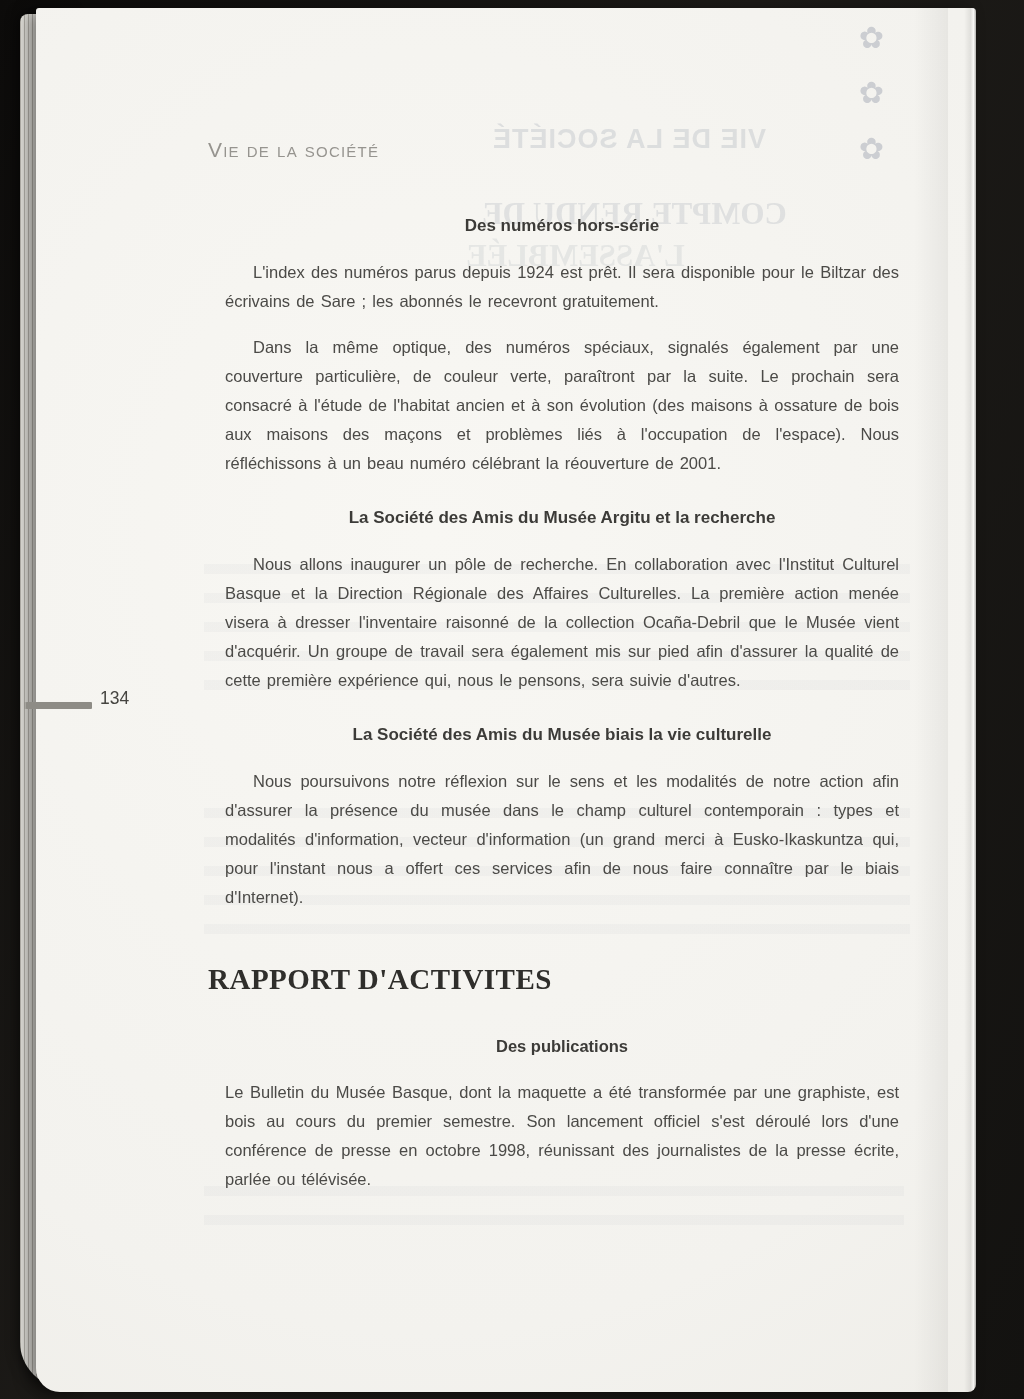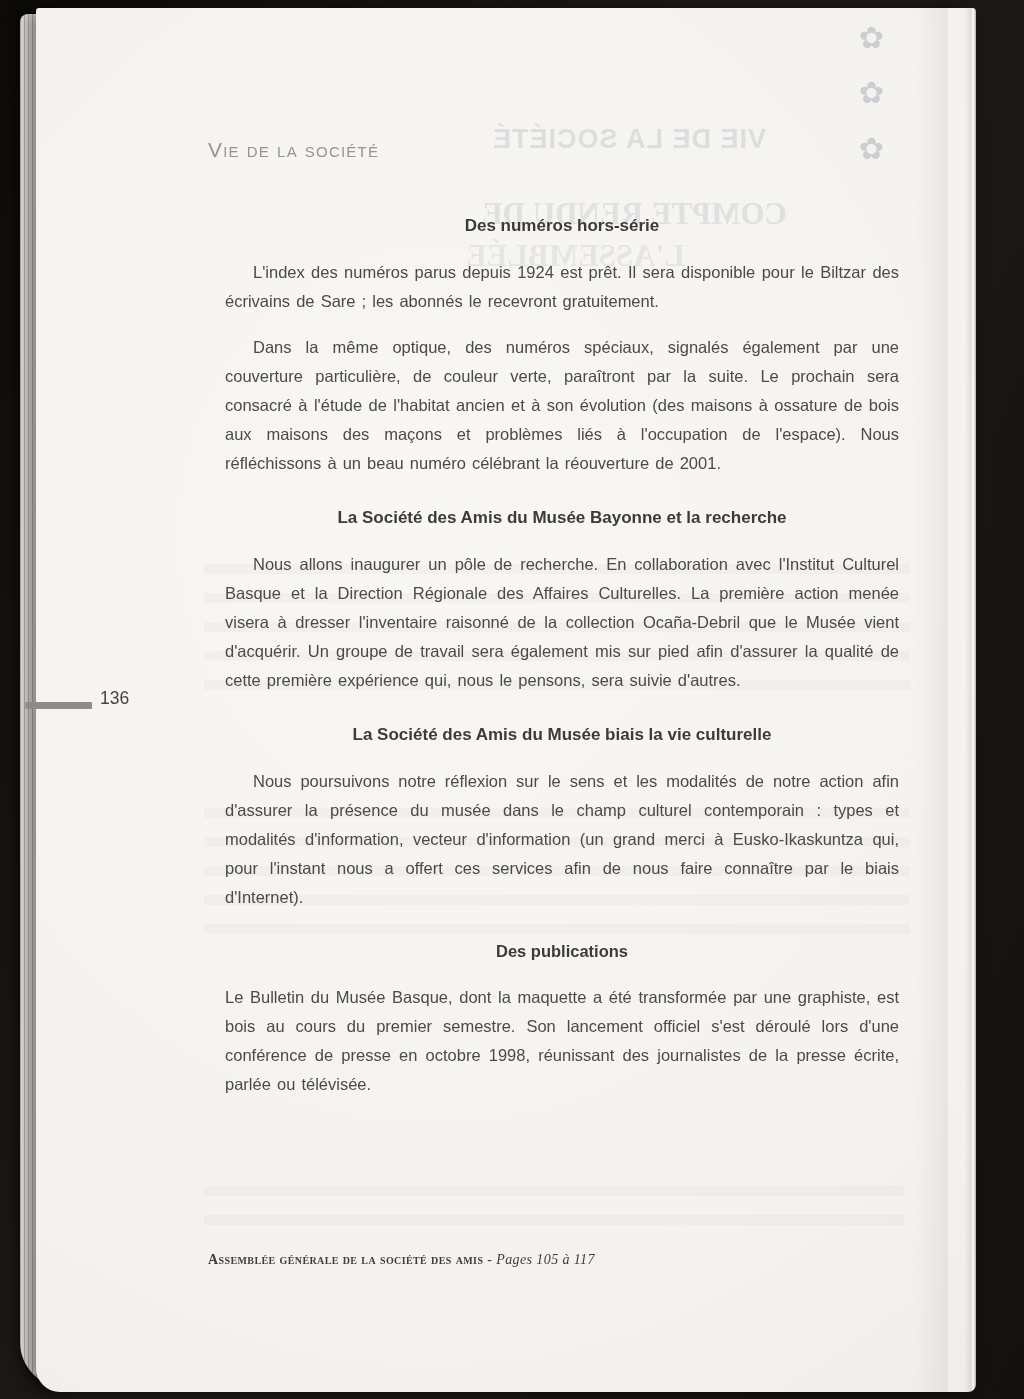--- a/index.html
+++ b/index.html
@@ -116,40 +116,38 @@
 
       <div class="doc-header">Vie de la société</div>
 
       <div class="section">
         <div class="section-title">Des numéros hors-série</div>
         <p class="indent">L'index des numéros parus depuis 1924 est prêt. Il sera disponible pour le Biltzar des écrivains de Sare ; les abonnés le recevront gratuitement.</p>
         <p class="indent">Dans la même optique, des numéros spéciaux, signalés également par une couverture particulière, de couleur verte, paraîtront par la suite. Le prochain sera consacré à l'étude de l'habitat ancien et à son évolution (des maisons à ossature de bois aux maisons des maçons et problèmes liés à l'occupation de l'espace). Nous réfléchissons à un beau numéro célébrant la réouverture de 2001.</p>
       </div>
 
       <div class="section">
-        <div class="section-title">La Société des Amis du Musée Bayonne et la recherche</div>
+        <div class="section-title">La Société des Amis du Musée Argitu et la recherche</div>
         <p class="indent">Nous allons inaugurer un pôle de recherche. En collaboration avec l'Institut Culturel Basque et la Direction Régionale des Affaires Culturelles. La première action menée visera à dresser l'inventaire raisonné de la collection Ocaña-Debril que le Musée vient d'acquérir. Un groupe de travail sera également mis sur pied afin d'assurer la qualité de cette première expérience qui, nous le pensons, sera suivie d'autres.</p>
       </div>
 
       <div class="section">
         <div class="section-title">La Société des Amis du Musée biais la vie culturelle</div>
         <p class="indent">Nous poursuivons notre réflexion sur le sens et les modalités de notre action afin d'assurer la présence du musée dans le champ culturel contemporain : types et modalités d'information, vecteur d'information (un grand merci à Eusko-Ikaskuntza qui, pour l'instant nous a offert ces services afin de nous faire connaître par le biais d'Internet).</p>
       </div>
 
+      <div class="report-title">RAPPORT D'ACTIVITES</div>
 
 
       <div class="pub-title">Des publications</div>
       <p>Le Bulletin du Musée Basque, dont la maquette a été transformée par une graphiste, est bois au cours du premier semestre. Son lancement officiel s'est déroulé lors d'une conférence de presse en octobre 1998, réunissant des journalistes de la presse écrite, parlée ou télévisée.</p>
 
     </div>
 
-    <div class="footer">
-      <span class="name">Assemblée générale de la société des amis</span><span> - </span><span class="pages">Pages 105 à 117</span>
-    </div>
 
     <div class="edge-right"></div>
     <div class="crease"></div>
   </div>
 
   <div class="folio-bar"></div>
-  <div class="folio-num">136</div>
+  <div class="folio-num">134</div>
 
 </div>
 
 </body></html>

